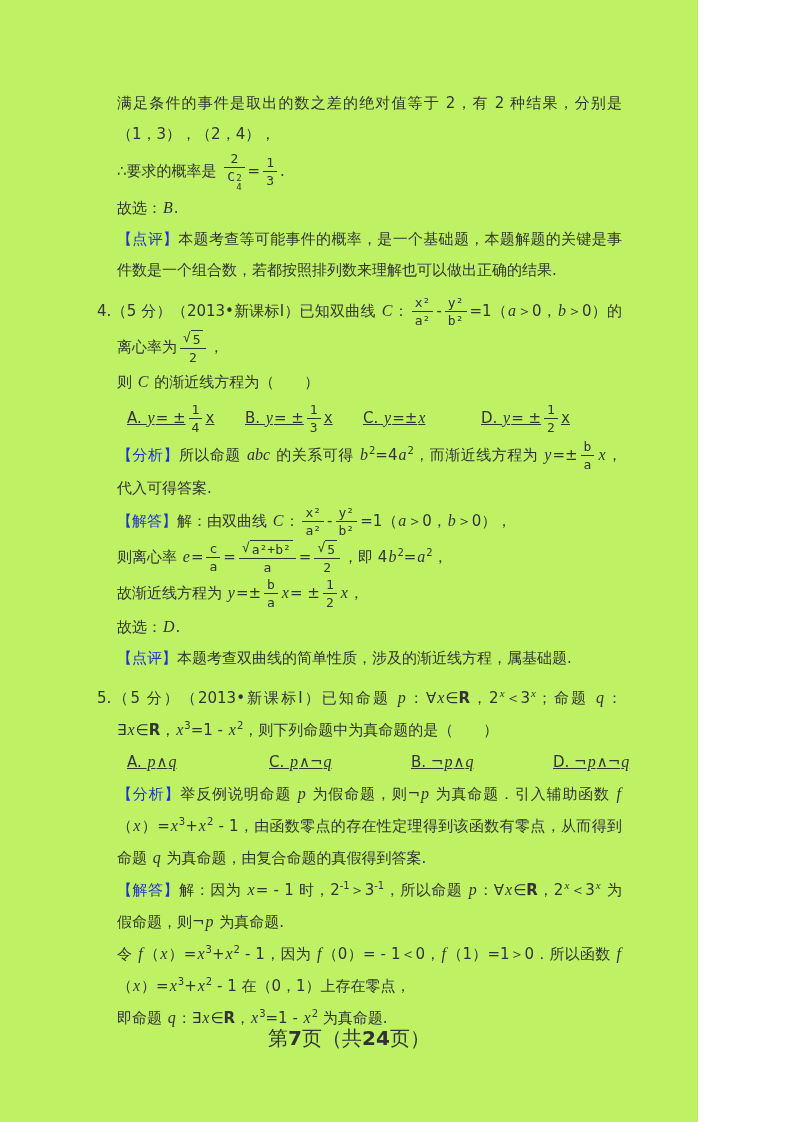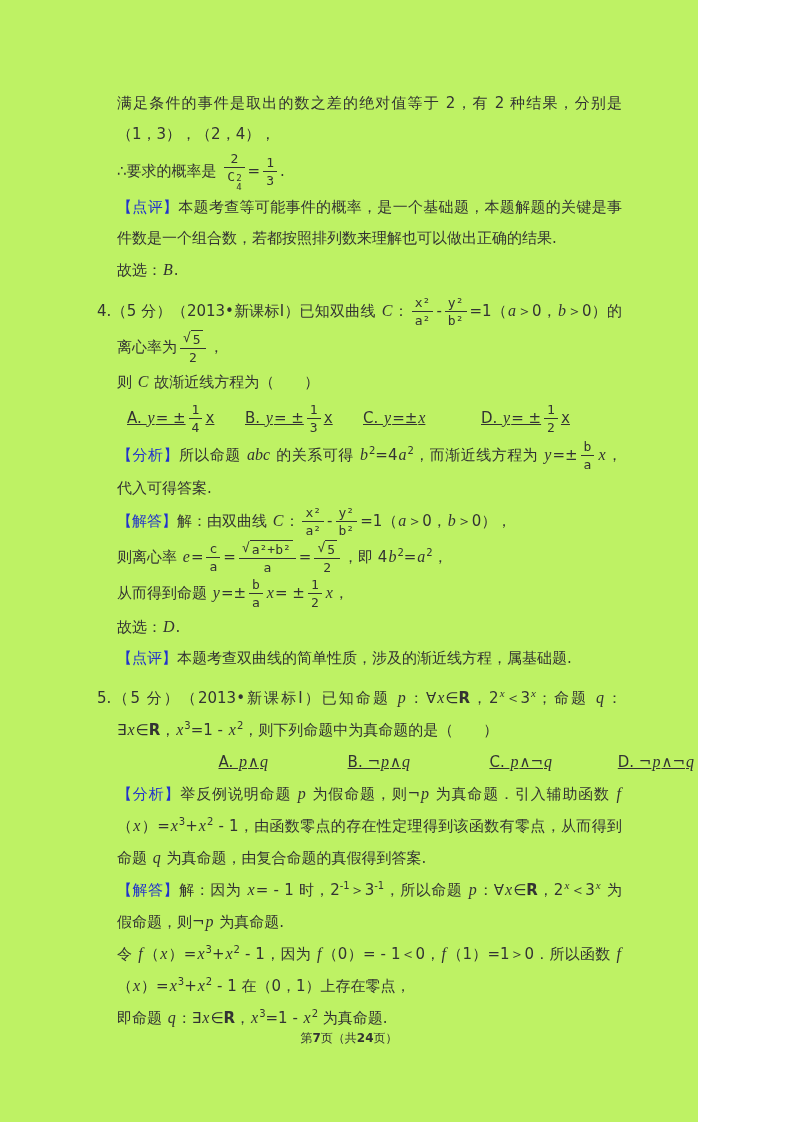--- a/index.html
+++ b/index.html
@@ -36,24 +36,24 @@
   }
   .frac .num { display: block; border-bottom: 1px solid #333; padding: 0 3px; }
   .frac .den { display: block; padding: 0 3px; }
   .crow { display: inline-flex; flex-direction: row; align-items: center; justify-content: center; }
   .stack { display: inline-flex; flex-direction: column; font-size: 9px; line-height: 9px; margin-left: 1px; }
   .rad { display: inline-flex; align-items: flex-start; }
   .rsign { line-height: 15px; }
   .rbody { border-top: 1px solid #333; padding: 0 2px; }
   .options { display: flex; font-size: 15px; line-height: 40px; padding-left: 10px; text-decoration: underline; }
   .options .opt { width: 118px; flex: none; white-space: nowrap; }
-  .options.oq5 .opt { width: 142px; line-height: 31px; text-align: right; }
+  .options.oq5 .opt { width: 142px; line-height: 31px; }
   .footer {
     position: absolute; top: 1028px; left: 0; right: 0;
-    text-align: center; font-size: 12px; line-height: 20px;
+    text-align: center; font-size: 20px; line-height: 20px;
   }
 </style>
 </head>
 <body>
 
 <div class="page">
 
   <p class="line">满足条件的事件是取出的数之差的绝对值等于 2，有 2 种结果，分别是（1，3），（2，4），</p>
 
   <p class="line fline">
@@ -62,41 +62,41 @@
         <span class="den crow"><span>C</span><span class="stack">
             <span>2</span>
             <span>4</span>
           </span></span>
       </span><span>=</span><span class="frac">
         <span class="num">1</span>
         <span class="den">3</span>
       </span><span>.</span>
   </p>
 
+  <p class="line"><span>故选：</span><span class="var">B</span><span>.</span></p>
+
   <p class="line"><span class="tag">【点评】</span><span>本题考查等可能事件的概率，是一个基础题，本题解题的关键是事件数是一个组合数，若都按照排列数来理解也可以做出正确的结果.</span></p>
-
-  <p class="line"><span>故选：</span><span class="var">B</span><span>.</span></p>
 
   <p class="line fline q mt8">
     <span><span>4.（5 分）（2013•新课标Ⅰ）已知双曲线 </span><span class="var">C</span><span>：</span></span><span class="frac">
         <span class="num">x²</span>
         <span class="den">a²</span>
       </span><span>-</span><span class="frac">
         <span class="num">y²</span>
         <span class="den">b²</span>
       </span><span><span>=1（</span><span class="var">a</span><span>＞0，</span><span class="var">b</span><span>＞0）的离心率为</span></span><span class="frac">
         <span class="num"><span class="rad">
             <span class="rsign">√</span>
             <span class="rbody">5</span>
           </span></span>
         <span class="den">2</span>
       </span><span>，</span>
   </p>
 
-  <p class="line"><span>则 </span><span class="var">C</span><span> 故渐近线方程为（　　）</span></p>
+  <p class="line"><span>则 </span><span class="var">C</span><span> 的渐近线方程为（　　）</span></p>
 
   <div class="options oq4 mline">
     <span class="opt"><span><span>A. </span><span class="var">y</span><span>= ±</span></span><span class="frac">
           <span class="num">1</span>
           <span class="den">4</span>
         </span><span class="mono">x</span></span>
     <span class="opt"><span><span>B. </span><span class="var">y</span><span>= ±</span></span><span class="frac">
           <span class="num">1</span>
           <span class="den">3</span>
         </span><span class="mono">x</span></span>
@@ -130,38 +130,38 @@
           </span></span>
         <span class="den">a</span>
       </span><span>=</span><span class="frac">
         <span class="num"><span class="rad">
             <span class="rsign">√</span>
             <span class="rbody">5</span>
           </span></span>
         <span class="den">2</span>
       </span><span><span>，即 4</span><span class="var">b</span><sup>2</sup><span>=</span><span class="var">a</span><sup>2</sup><span>，</span></span></p>
 
-  <p class="line mline"><span><span>从而得到命题 </span><span class="var">y</span><span>=±</span></span><span class="frac">
+  <p class="line mline"><span><span>故渐近线方程为 </span><span class="var">y</span><span>=±</span></span><span class="frac">
         <span class="num">b</span>
         <span class="den">a</span>
       </span><span><span class="var">x</span><span>= ±</span></span><span class="frac">
         <span class="num">1</span>
         <span class="den">2</span>
       </span><span><span class="var">x</span><span>，</span></span></p>
 
   <p class="line"><span>故选：</span><span class="var">D</span><span>.</span></p>
 
   <p class="line"><span class="tag">【点评】</span><span>本题考查双曲线的简单性质，涉及的渐近线方程，属基础题.</span></p>
 
   <p class="line q mt8"><span>5.（5 分）（2013•新课标Ⅰ）已知命题 </span><span class="var">p</span><span>：∀</span><span class="var">x</span><span>∈</span><span class="bold">R</span><span>，2</span><sup class="var">x</sup><span>＜3</span><sup class="var">x</sup><span>；命题 </span><span class="var">q</span><span>：∃</span><span class="var">x</span><span>∈</span><span class="bold">R</span><span>，</span><span class="var">x</span><sup>3</sup><span>=1 - </span><span class="var">x</span><sup>2</sup><span>，则下列命题中为真命题的是（　　）</span></p>
 
   <div class="options oq5">
     <span class="opt"><span>A. </span><span class="var">p</span><span>∧</span><span class="var">q</span></span>
+    <span class="opt"><span>C. </span><span class="var">p</span><span>∧¬</span><span class="var">q</span></span>
     <span class="opt"><span>B. ¬</span><span class="var">p</span><span>∧</span><span class="var">q</span></span>
-    <span class="opt"><span>C. </span><span class="var">p</span><span>∧¬</span><span class="var">q</span></span>
     <span class="opt"><span>D. ¬</span><span class="var">p</span><span>∧¬</span><span class="var">q</span></span>
   </div>
 
   <p class="line"><span class="tag">【分析】</span><span><span>举反例说明命题 </span><span class="var">p</span><span> 为假命题，则¬</span><span class="var">p</span><span> 为真命题．引入辅助函数 </span><span class="var">f</span><span>（</span><span class="var">x</span><span>）=</span><span class="var">x</span><sup>3</sup><span>+</span><span class="var">x</span><sup>2</sup><span> - 1，由函数零点的存在性定理得到该函数有零点，从而得到命题 </span><span class="var">q</span><span> 为真命题，由复合命题的真假得到答案.</span></span></p>
 
   <p class="line"><span class="tag">【解答】</span><span><span>解：因为 </span><span class="var">x</span><span>= - 1 时，2</span><sup>-1</sup><span>＞3</span><sup>-1</sup><span>，所以命题 </span><span class="var">p</span><span>：∀</span><span class="var">x</span><span>∈</span><span class="bold">R</span><span>，2</span><sup class="var">x</sup><span>＜3</span><sup class="var">x</sup><span> 为假命题，则¬</span><span class="var">p</span><span> 为真命题.</span></span></p>
 
   <p class="line"><span>令 </span><span class="var">f</span><span>（</span><span class="var">x</span><span>）=</span><span class="var">x</span><sup>3</sup><span>+</span><span class="var">x</span><sup>2</sup><span> - 1，因为 </span><span class="var">f</span><span>（0）= - 1＜0，</span><span class="var">f</span><span>（1）=1＞0．所以函数 </span><span class="var">f</span><span>（</span><span class="var">x</span><span>）=</span><span class="var">x</span><sup>3</sup><span>+</span><span class="var">x</span><sup>2</sup><span> - 1 在（0，1）上存在零点，</span></p>
 
   <p class="line"><span>即命题 </span><span class="var">q</span><span>：∃</span><span class="var">x</span><span>∈</span><span class="bold">R</span><span>，</span><span class="var">x</span><sup>3</sup><span>=1 - </span><span class="var">x</span><sup>2</sup><span> 为真命题.</span></p>

